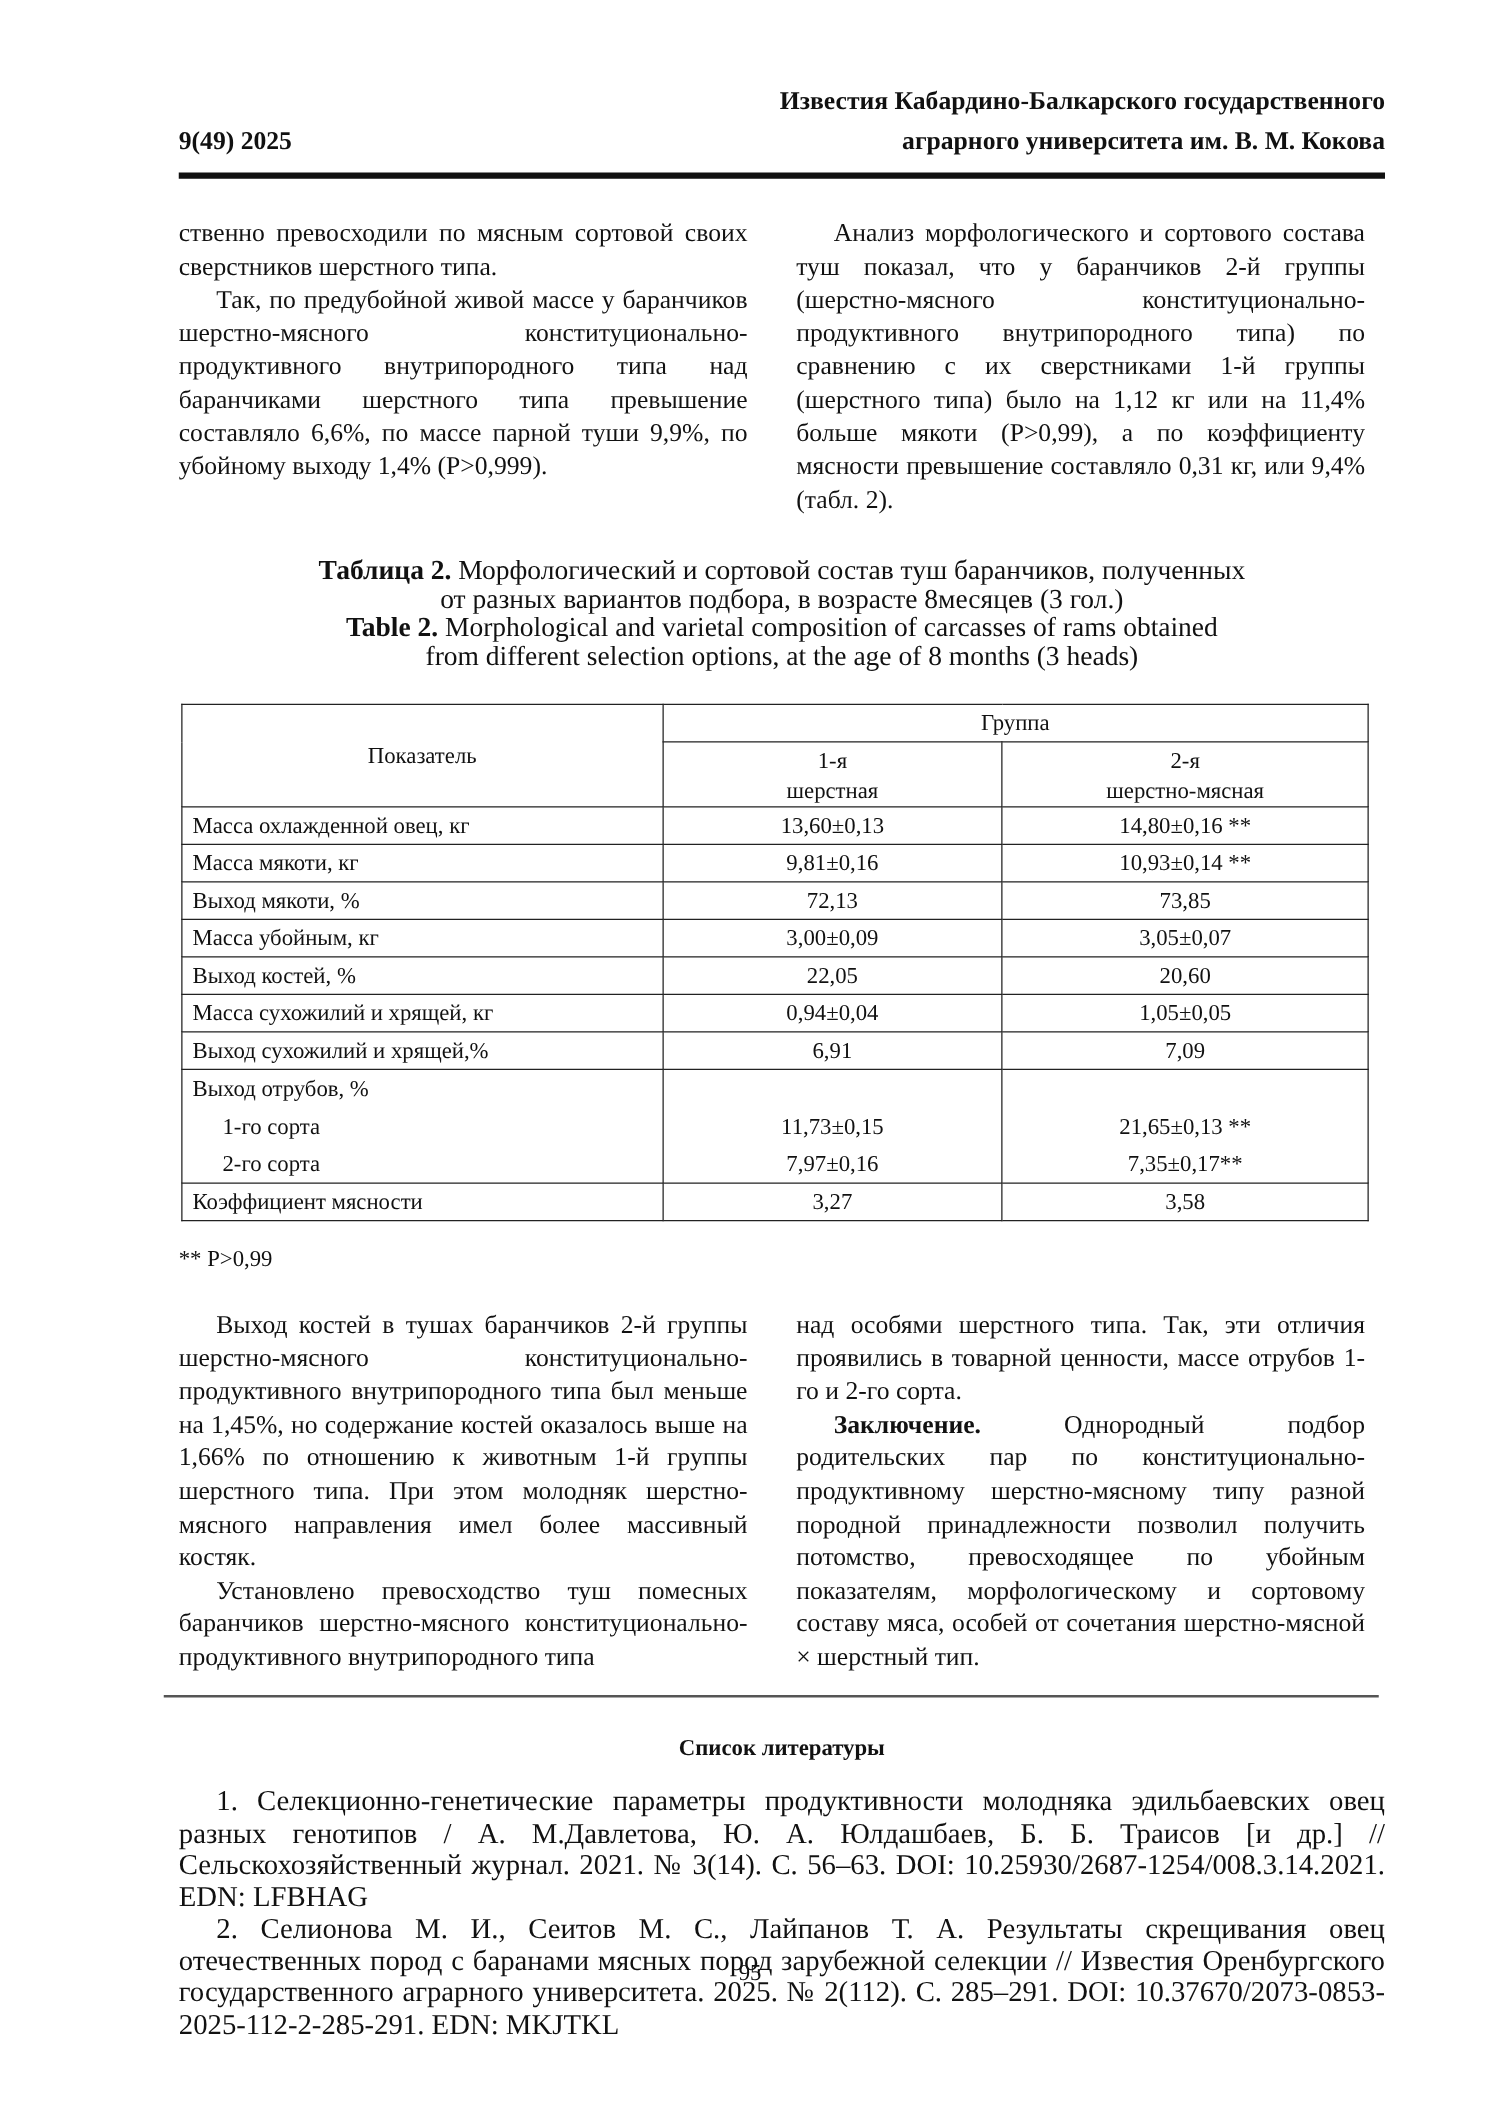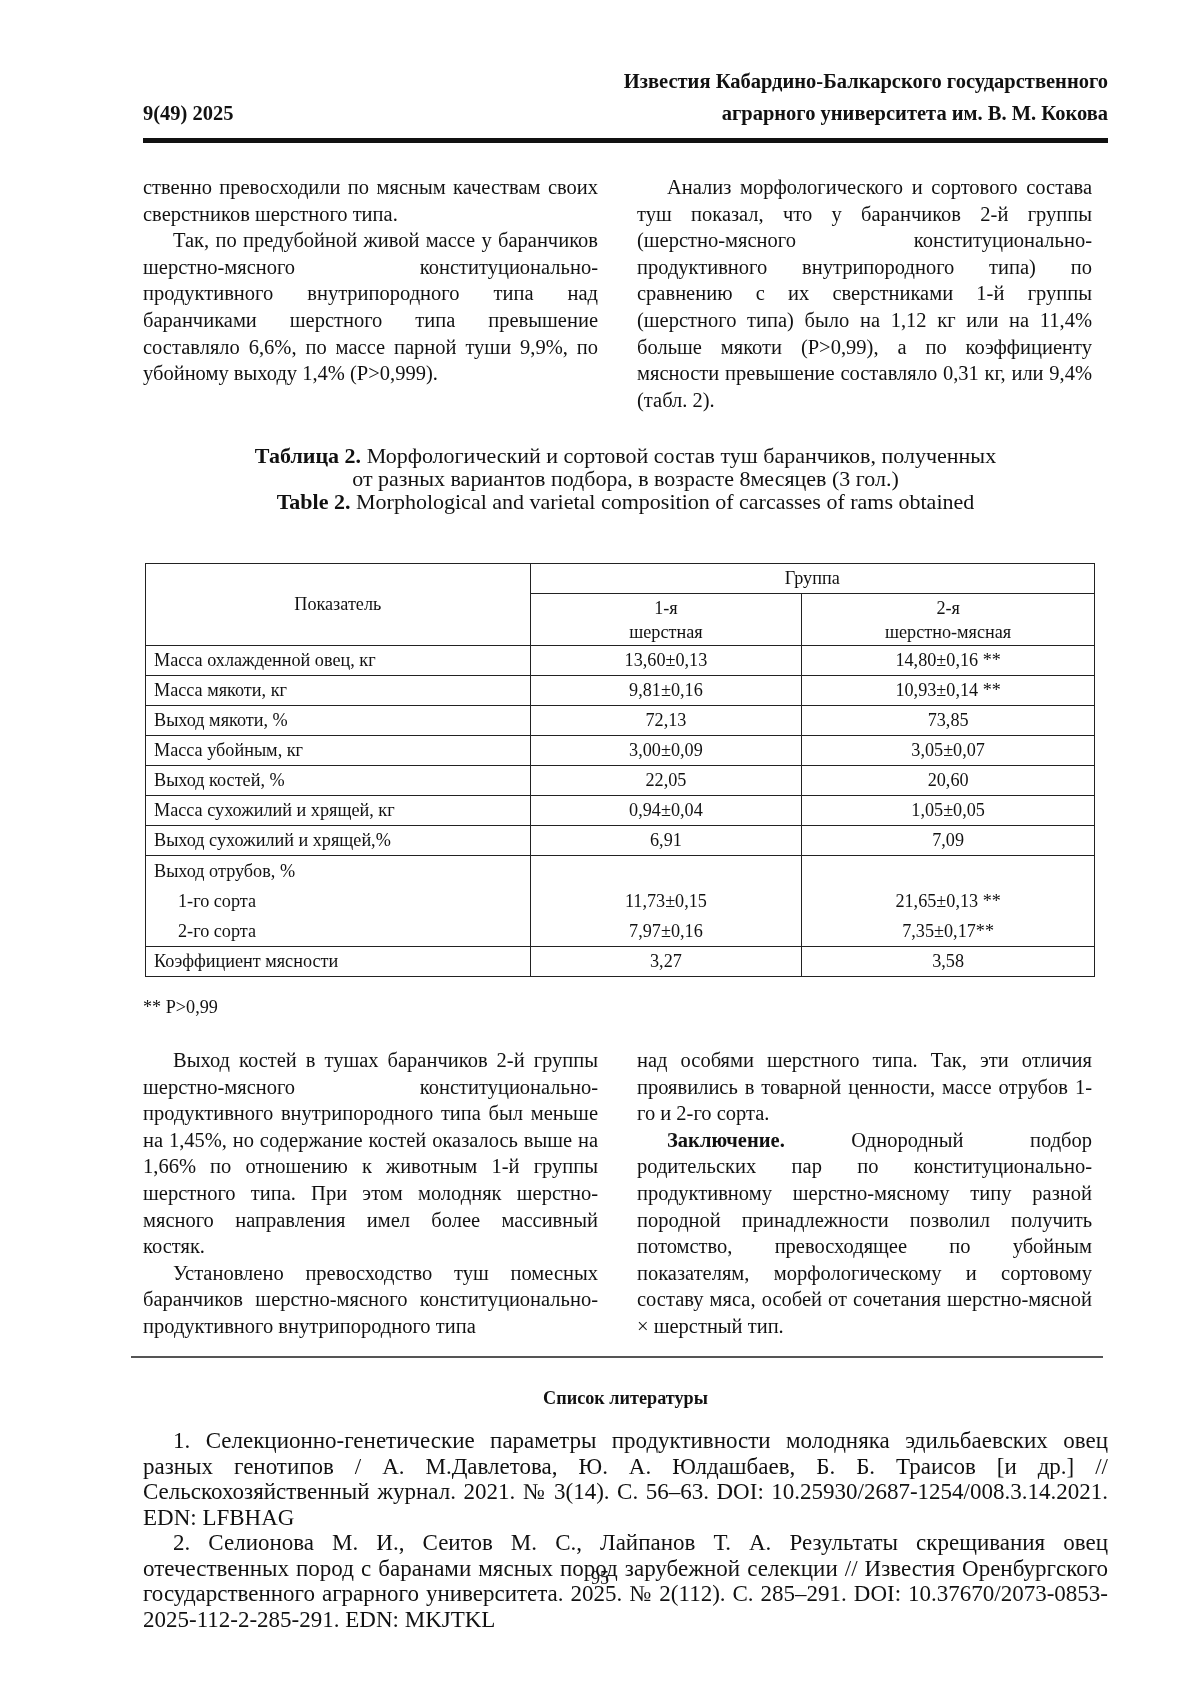--- a/index.html
+++ b/index.html
@@ -44,31 +44,32 @@
 <body>
 
 <div class="hdr">
   <div class="hdr-line1">Известия Кабардино-Балкарского государственного</div>
   <div class="hdr-issue">9(49) 2025</div>
   <div class="hdr-line2">аграрного университета им. В. М. Кокова</div>
 </div>
 <div class="hdr-rule"></div>
 
 <div class="col col-l1">
-  <p>ственно превосходили по мясным качествам своих сверстников шерстного типа.</p>
+  <p>ственно превосходили по мясным сортовой своих сверстников шерстного типа.</p>
   <p class="indent">Так, по предубойной живой массе у баранчиков шерстно-мясного конституционально-продуктивного внутрипородного типа над баранчиками шерстного типа превышение составляло 6,6%, по массе парной туши 9,9%, по убойному выходу 1,4% (P&gt;0,999).</p>
 </div>
 <div class="col col-r1">
   <p class="indent">Анализ морфологического и сортового состава туш показал, что у баранчиков 2-й группы (шерстно-мясного конституционально-продуктивного внутрипородного типа) по сравнению с их сверстниками 1-й группы (шерстного типа) было на 1,12 кг или на 11,4% больше мякоти (P&gt;0,99), а по коэффициенту мясности превышение составляло 0,31 кг, или 9,4% (табл. 2).</p>
 </div>
 
 <div class="caption">
   <div><b>Таблица 2.</b><span> Морфологический и сортовой состав туш баранчиков, полученных</span></div>
   <div>от разных вариантов подбора, в возрасте 8месяцев (3 гол.)</div>
   <div><b>Table 2.</b><span> Morphological and varietal composition of carcasses of rams obtained</span></div>
+  <div>from different selection options, at the age of 8 months (3 heads)</div>
 </div>
 
 <table class="data">
   <colgroup>
       <col style="width:385px">
       <col style="width:272px">
       <col style="width:293px">
     </colgroup>
   <tbody>
       <tr style="height:30px">

